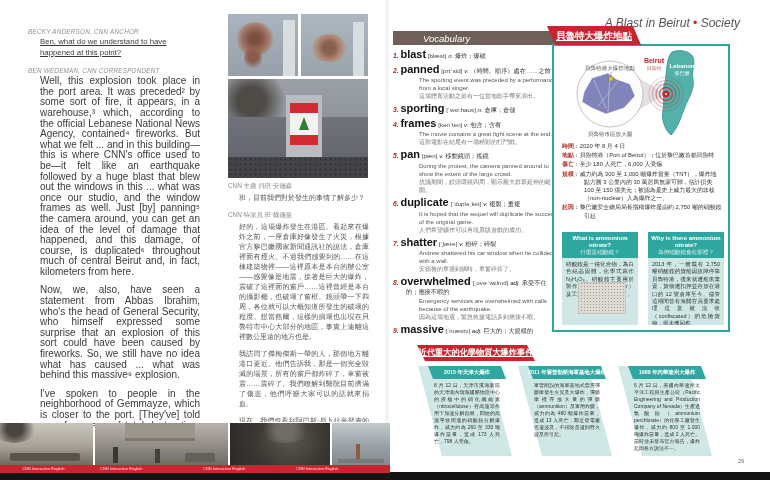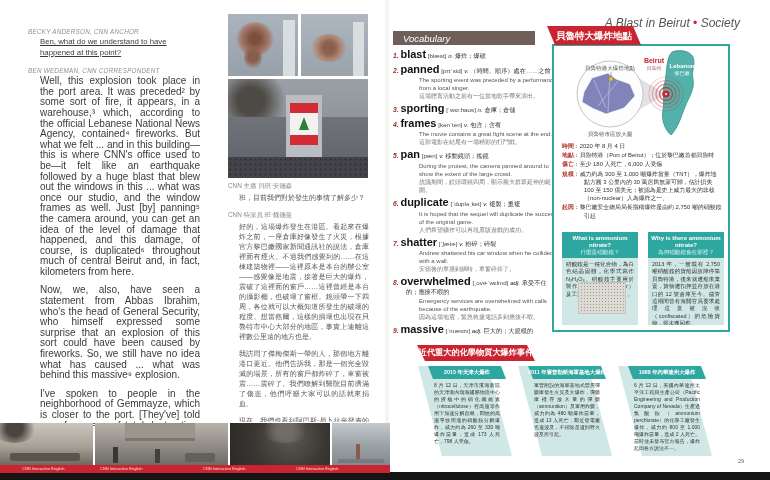--- a/index.html
+++ b/index.html
@@ -14,36 +14,36 @@
   .para{font-size:10px;line-height:10.6px;color:#3a3a3a;text-align:justify;margin:0 0 8px 12px;}
 
   
   .photo{background:#9aa7b2;overflow:hidden;}
   #zh-col{left:228px;top:182px;width:141px;height:240px;overflow:hidden;}
   .spk-zh{font-size:6.4px;color:#8a8a8a;margin:0 0 2px 0;}
   .qline-zh{font-size:7px;line-height:10px;color:#555;margin:0 0 8px 11px;}
   .para-zh{font-size:7px;line-height:10px;color:#555;text-align:justify;margin:0 0 7px 11px;}
 
   
-  #vocab-bar{left:393px;top:31px;width:142px;height:14px;background:#6e6058;}
+  #vocab-bar{left:393px;top:31px;width:142px;height:14px;background:#6e6058;padding-left:20px;}
   #vocab-bar span{display:block;color:#fff;font-style:italic;font-size:9.5px;padding:2px 0 0 10px;}
   #vocab-list{left:393px;top:50px;width:164px;height:286px;overflow:hidden;}
   .vitem{margin:0 0 4px 0;padding-left:13px;text-indent:-13px;font-size:6.2px;line-height:8.6px;}
   .vnum{color:#a32c26;font-style:italic;font-weight:bold;font-size:6.8px;}
   .vword{font-weight:bold;font-size:11px;color:#111;}
   .vipa{color:#444;}
   .vpos{font-style:italic;color:#222;}
   .vdef{color:#333;}
   .vex{margin:1px 0 0 13px;font-size:6px;line-height:8px;color:#555;}
   .vexzh{margin:0 0 0 13px;font-size:6px;line-height:8px;color:#777;}
 
   
   #rp-header{right:30px;top:16px;font-style:italic;font-size:12px;color:#555;}
   #rp-header .dot{color:#c9242f;font-style:normal;}
-  .ribbon{color:#fff;font-weight:bold;text-align:center;}
+  .ribbon{color:#fff;font-weight:bold;text-align:center;text-decoration:underline;}
   .ribbon::before{content:"";position:absolute;inset:0;background:#c9242f;
       clip-path:polygon(0 0,calc(100% - 8px) 0,100% 100%,8px 100%);z-index:0;}
   .ribbon span{position:relative;z-index:1;}
   #loc-ribbon{left:547px;top:26px;width:94px;height:19px;font-size:9.5px;line-height:19px;z-index:3;}
   #events-ribbon{left:417px;top:345px;width:118px;height:16px;font-size:8.2px;line-height:16px;z-index:3;}
 
   #loc-box{left:552px;top:44px;width:178px;height:288px;border:2px solid #2fa7a1;background:#fff;box-sizing:border-box;}
 
   #facts{left:562px;top:142px;width:160px;height:88px;overflow:hidden;}
   .fact{font-size:5.9px;line-height:8.2px;color:#333;padding-left:22px;text-indent:-22px;margin-bottom:1px;}

